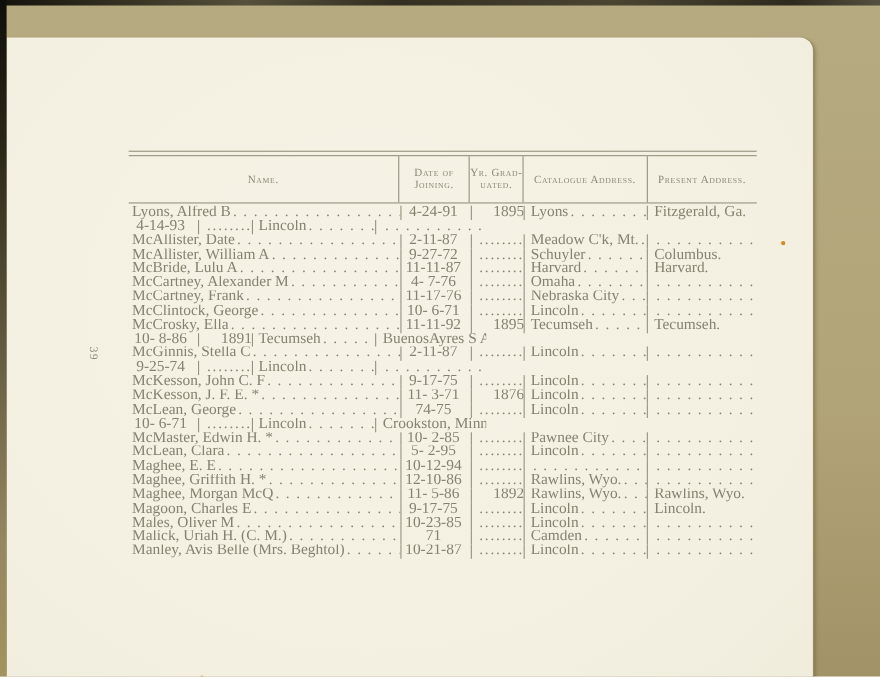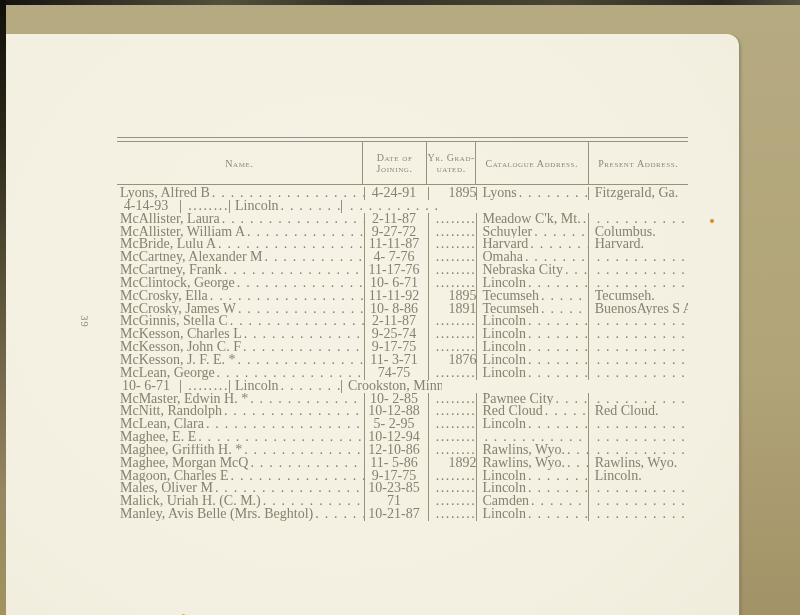--- a/index.html
+++ b/index.html
@@ -119,21 +119,21 @@
       <span class="leader"></span>
     </div>
     <div class="td c-pres">
       <span class="val"></span>
       <span class="leader pres-leader"></span>
     </div>
   </div>
 
   <div class="tr">
     <div class="td c-name">
-      <span class="val">McAllister, Laura</span>
+      <span class="val">McAllister, Date</span>
       <span class="leader"></span>
     </div>
     <div class="td c-date">2-11-87</div>
     <div class="td c-year empty"></div>
     <div class="td c-cat">
       <span class="val">Meadow C'k, Mt.</span>
       <span class="leader"></span>
     </div>
     <div class="td c-pres">
       <span class="val"></span>
@@ -237,24 +237,20 @@
       <span class="val">Tecumseh</span>
       <span class="leader"></span>
     </div>
     <div class="td c-pres">
       <span class="val">Tecumseh.</span>
       <span class="leader pres-leader hide"></span>
     </div>
   </div>
 
   <div class="tr">
-    <div class="td c-name">
-      <span class="val">McCrosky, James W</span>
-      <span class="leader"></span>
-    </div>
     <div class="td c-date">10- 8-86</div>
     <div class="td c-year">1891</div>
     <div class="td c-cat">
       <span class="val">Tecumseh</span>
       <span class="leader"></span>
     </div>
     <div class="td c-pres">
       <span class="val">BuenosAyres S A</span>
       <span class="leader pres-leader hide"></span>
     </div>
@@ -271,24 +267,20 @@
       <span class="val">Lincoln</span>
       <span class="leader"></span>
     </div>
     <div class="td c-pres">
       <span class="val"></span>
       <span class="leader pres-leader"></span>
     </div>
   </div>
 
   <div class="tr">
-    <div class="td c-name">
-      <span class="val">McKesson, Charles L</span>
-      <span class="leader"></span>
-    </div>
     <div class="td c-date">9-25-74</div>
     <div class="td c-year empty"></div>
     <div class="td c-cat">
       <span class="val">Lincoln</span>
       <span class="leader"></span>
     </div>
     <div class="td c-pres">
       <span class="val"></span>
       <span class="leader pres-leader"></span>
     </div>
@@ -368,36 +360,20 @@
     <div class="td c-cat">
       <span class="val">Pawnee City</span>
       <span class="leader"></span>
     </div>
     <div class="td c-pres">
       <span class="val"></span>
       <span class="leader pres-leader"></span>
     </div>
   </div>
 
-  <div class="tr">
-    <div class="td c-name">
-      <span class="val">McNitt, Randolph</span>
-      <span class="leader"></span>
-    </div>
-    <div class="td c-date">10-12-88</div>
-    <div class="td c-year empty"></div>
-    <div class="td c-cat">
-      <span class="val">Red Cloud</span>
-      <span class="leader"></span>
-    </div>
-    <div class="td c-pres">
-      <span class="val">Red Cloud.</span>
-      <span class="leader pres-leader hide"></span>
-    </div>
-  </div>
 
   <div class="tr">
     <div class="td c-name">
       <span class="val">McLean, Clara</span>
       <span class="leader"></span>
     </div>
     <div class="td c-date">5- 2-95</div>
     <div class="td c-year empty"></div>
     <div class="td c-cat">
       <span class="val">Lincoln</span>

